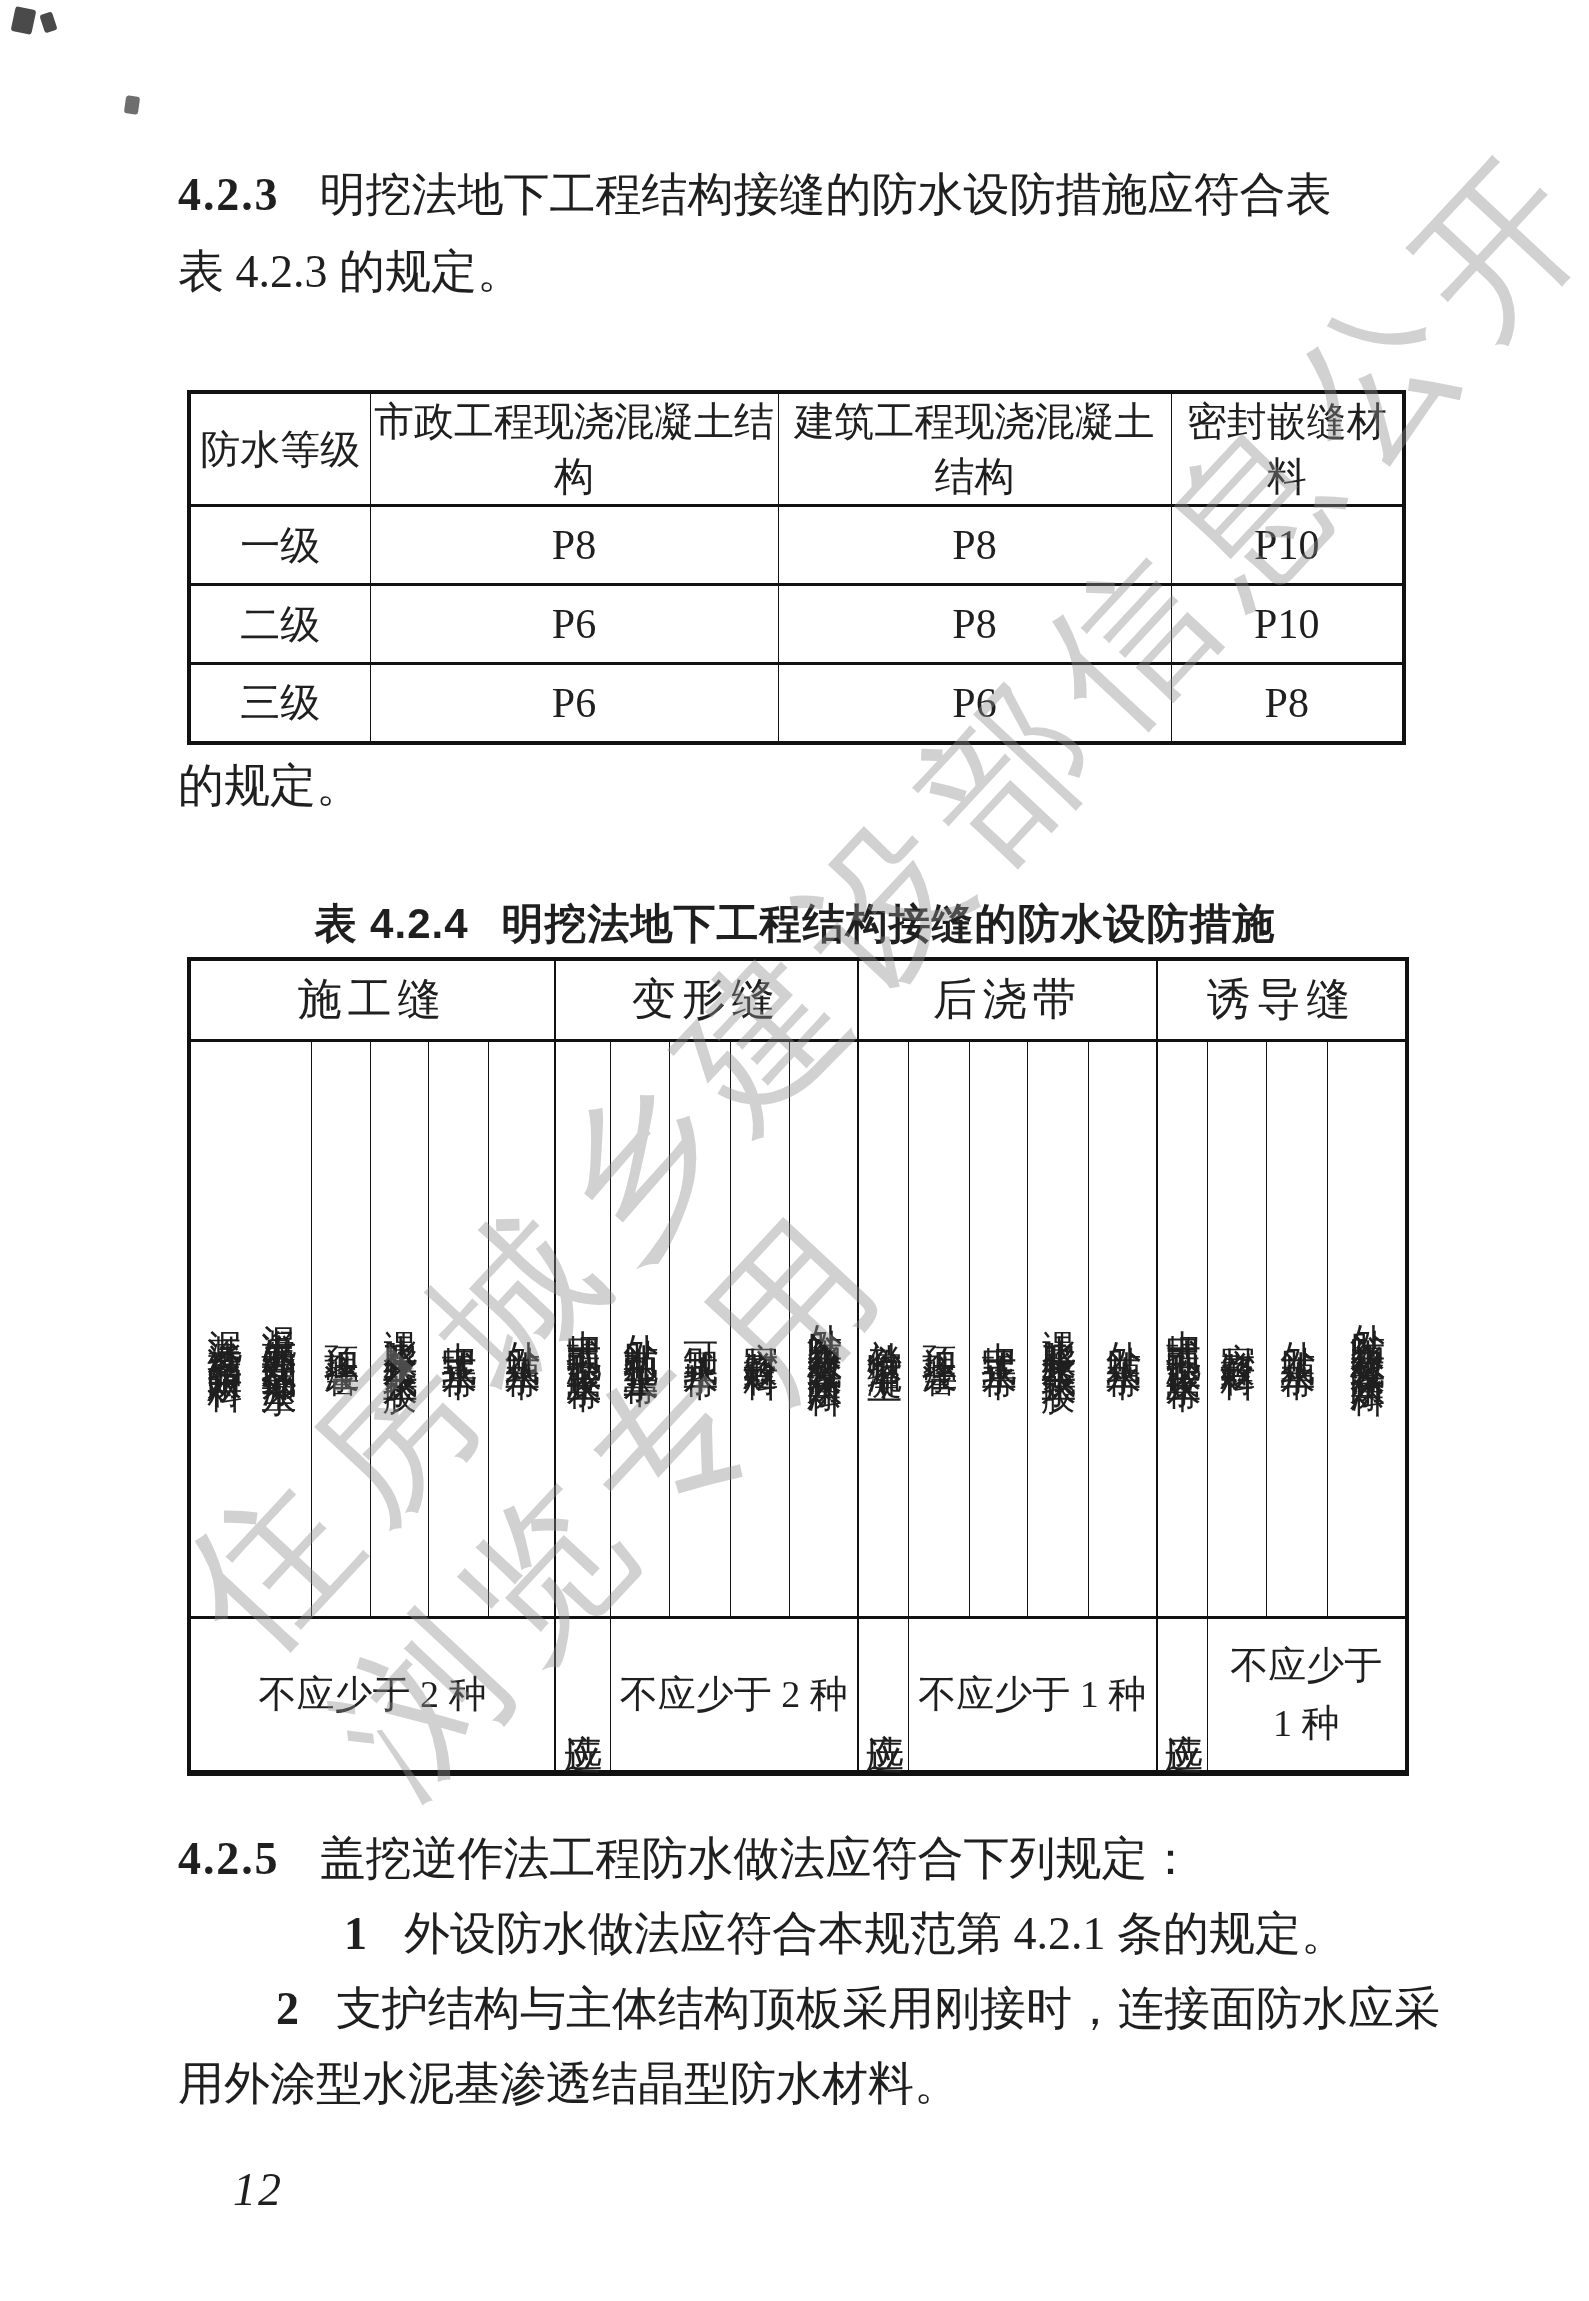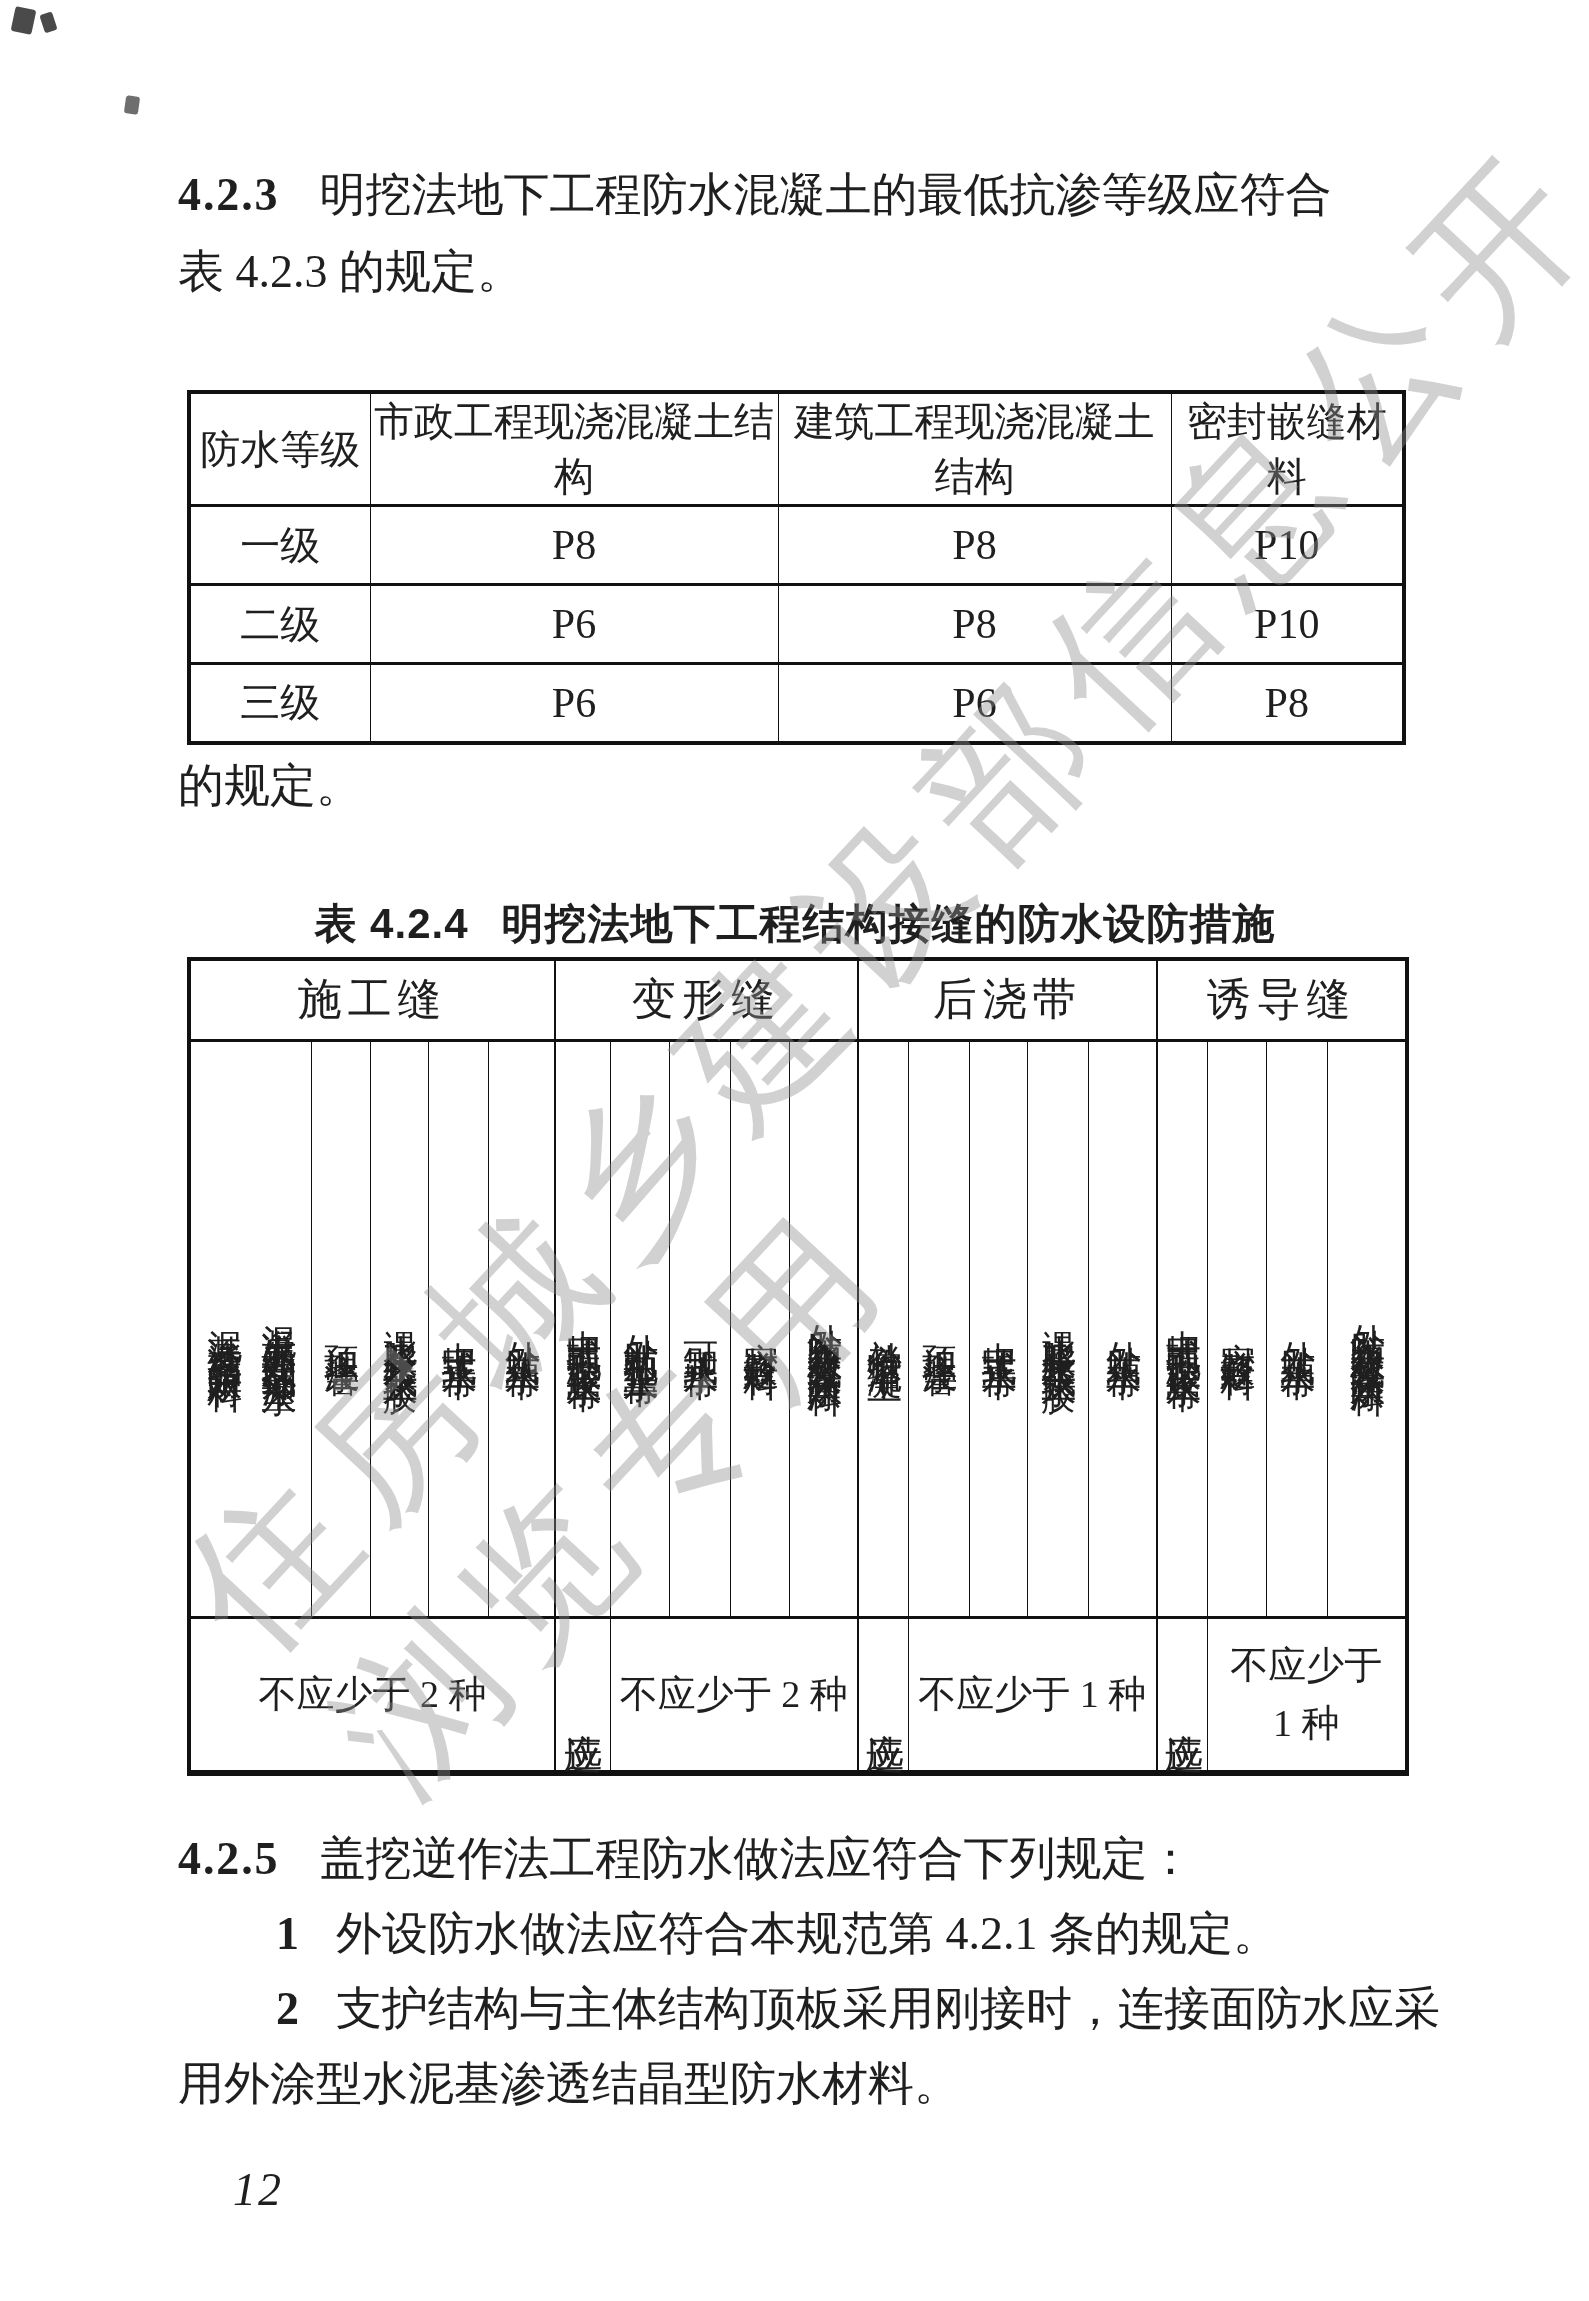--- a/index.html
+++ b/index.html
@@ -84,41 +84,41 @@
   }
   .frow td{font-size:38px;}
   .vt-small{
     writing-mode:vertical-rl;text-orientation:upright;
     font-size:38px;letter-spacing:1.9px;
     display:inline-block;
   }
   .rule2line{line-height:58px;}
   
   .item-num{font-weight:bold;margin-right:37px;}
-  .indent{padding-left:98px;}
+  .indent{padding-left:98px;text-align:center;}
   
   .pageno{
     position:absolute;left:233px;top:2163px;
     font-size:46px;font-style:italic;letter-spacing:1.9px;
   }
 </style>
 </head>
 <body>
 
 <div class="page">
 
   <div class="smudge s1"></div>
   <div class="smudge s2"></div>
   <div class="smudge s3"></div>
 
   <div class="watermark wm1">住房城乡建设部信息公开</div>
   <div class="watermark wm2">浏览专用</div>
 
   <div class="clause" style="top:156px;">
-    <div class="cline"><span class="cnum">4.2.3</span><span>明挖法地下工程防水混凝土的最低抗渗等级应符合</span></div>
+    <div class="cline"><span class="cnum">4.2.3</span><span>明挖法地下工程结构接缝的防水设防措施应符合表</span></div>
     <div class="cline">表 4.2.3 的规定。</div>
   </div>
 
 
   <table class="tbl t1">
     <colgroup>
         <col style="width:181px">
         <col style="width:408px">
         <col style="width:393px">
         <col style="width:233px">

